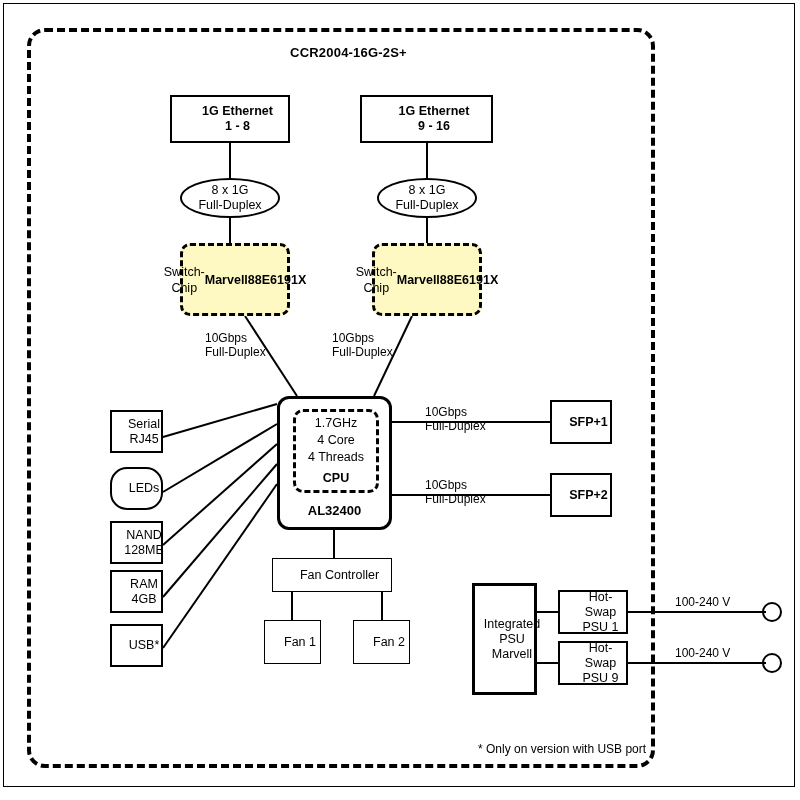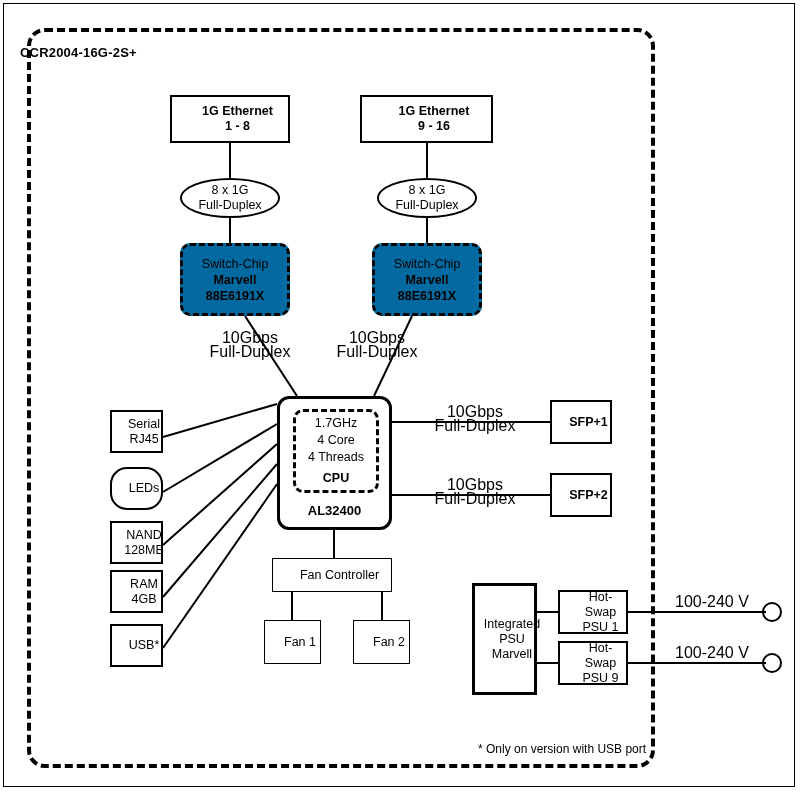--- a/index.html
+++ b/index.html
@@ -1,41 +1,41 @@
 <!DOCTYPE html>
 <html><head>
 <meta charset="utf-8">
 <style>
   html,body{margin:0;padding:0;background:#ffffff;}
   body{width:800px;height:800px;font-family:"Liberation Sans",sans-serif;color:#000;}
   #canvas{position:relative;width:800px;height:800px;overflow:hidden;background:#fff;}
   .page-border{position:absolute;left:3px;top:3px;width:792px;height:784px;border:1px solid #000;box-sizing:border-box;}
   .chassis{position:absolute;left:27px;top:28px;width:628px;height:740px;
            border:4px dashed #000;border-radius:18px;box-sizing:border-box;}
-  .title{position:absolute;left:0;top:45px;width:697px;
-         font-size:13px;font-weight:bold;letter-spacing:.2px;padding-left:20px;}
+  .title{position:absolute;left:0;top:45px;width:697px;text-align:center;
+         font-size:13px;font-weight:bold;letter-spacing:.2px;}
   .box{position:absolute;box-sizing:border-box;border:2px solid #000;background:#fff;
        display:flex;flex-direction:column;align-items:center;justify-content:center;
        font-size:12.5px;line-height:15px;text-align:center;padding-left:15px;}
   .box.thin{border-width:1px;}
   .box.thick{border-width:3px;}
   .box.bold{font-weight:bold;}
   .ell{position:absolute;box-sizing:border-box;border:2px solid #000;background:#fff;
        border-radius:50%;display:flex;flex-direction:column;align-items:center;
        justify-content:center;font-size:12.5px;line-height:15px;text-align:center;}
-  .dashbox{position:absolute;box-sizing:border-box;border:3px dashed #000;background:#0369a1;
-           border-radius:10px;display:flex;flex-direction:column;align-items:center;
+  .dashbox{position:absolute;box-sizing:border-box;border:3px dashed #000;background:#fef9c3;
+           border-radius:10px;display:flex;align-items:center;
            justify-content:center;font-size:12.5px;line-height:16px;text-align:center;}
   .cpu-outer{position:absolute;box-sizing:border-box;border:3px solid #000;border-radius:12px;
              background:#fff;padding-left:33px;}
   .cpu-inner{position:absolute;box-sizing:border-box;border:3px dashed #000;border-radius:10px;
              background:#fff;display:flex;flex-direction:column;align-items:center;
              justify-content:center;font-size:12.5px;line-height:17px;text-align:center;}
   .cpu-label{position:absolute;width:100%;text-align:center;font-size:13px;font-weight:bold;}
-  .lbl{position:absolute;font-size:16px;line-height:14px;text-align:center;white-space:nowrap;}
+  .lbl{position:absolute;font-size:12px;line-height:14px;white-space:nowrap;}
   .b{font-weight:bold;}
   .footnote{position:absolute;font-size:12px;white-space:nowrap;}
   svg.wires{position:absolute;left:0;top:0;width:800px;height:800px;overflow:visible;}
   svg.wires line,svg.wires circle{stroke:#000;fill:none;}
 </style>
 </head>
 <body>
 
 <div id="canvas">
 

